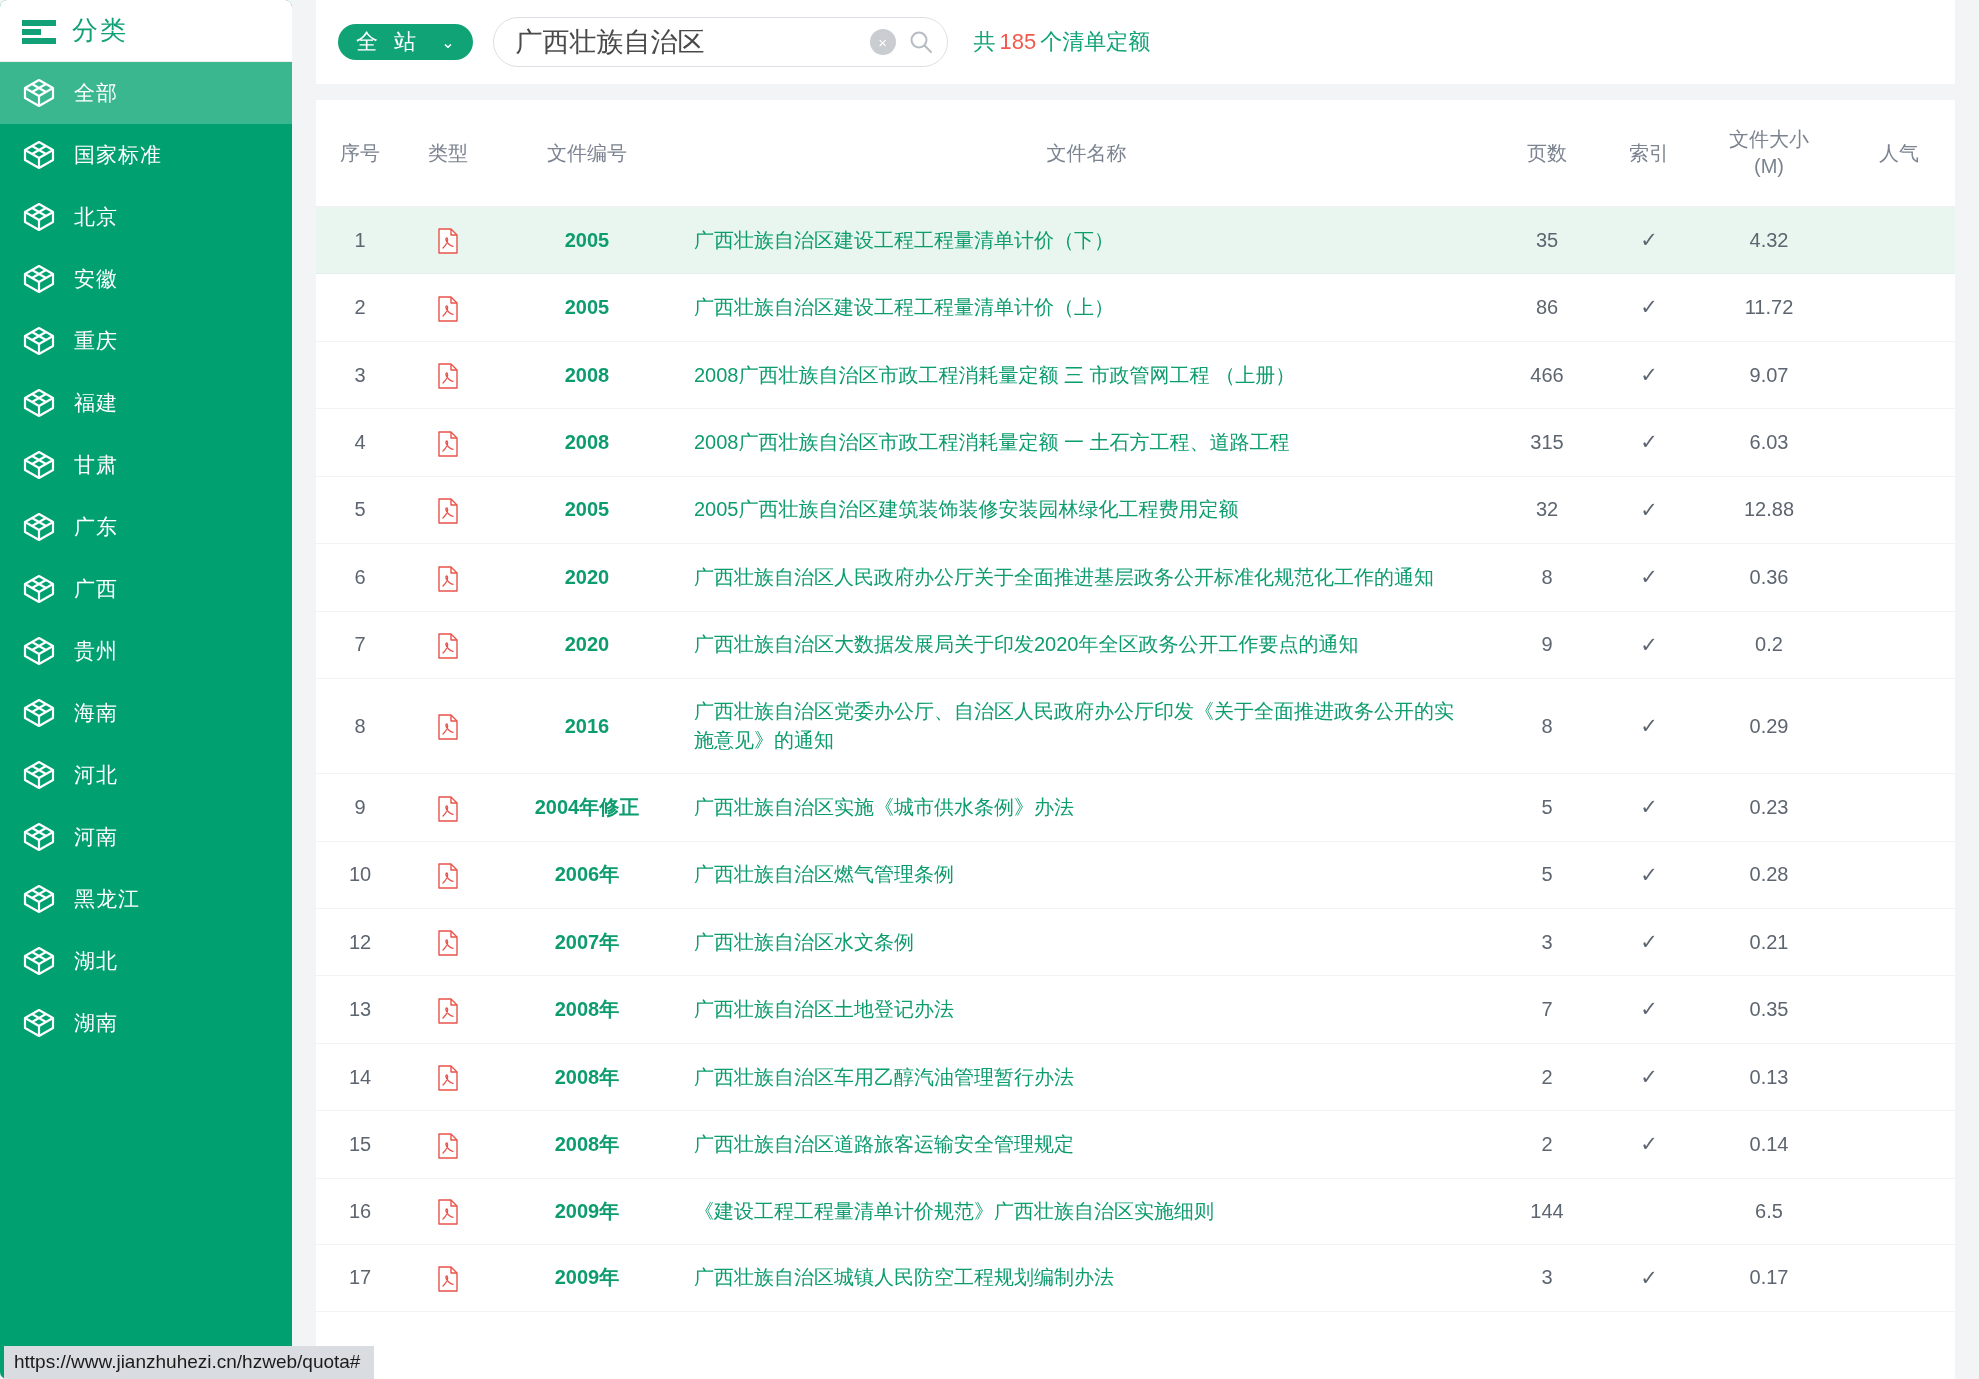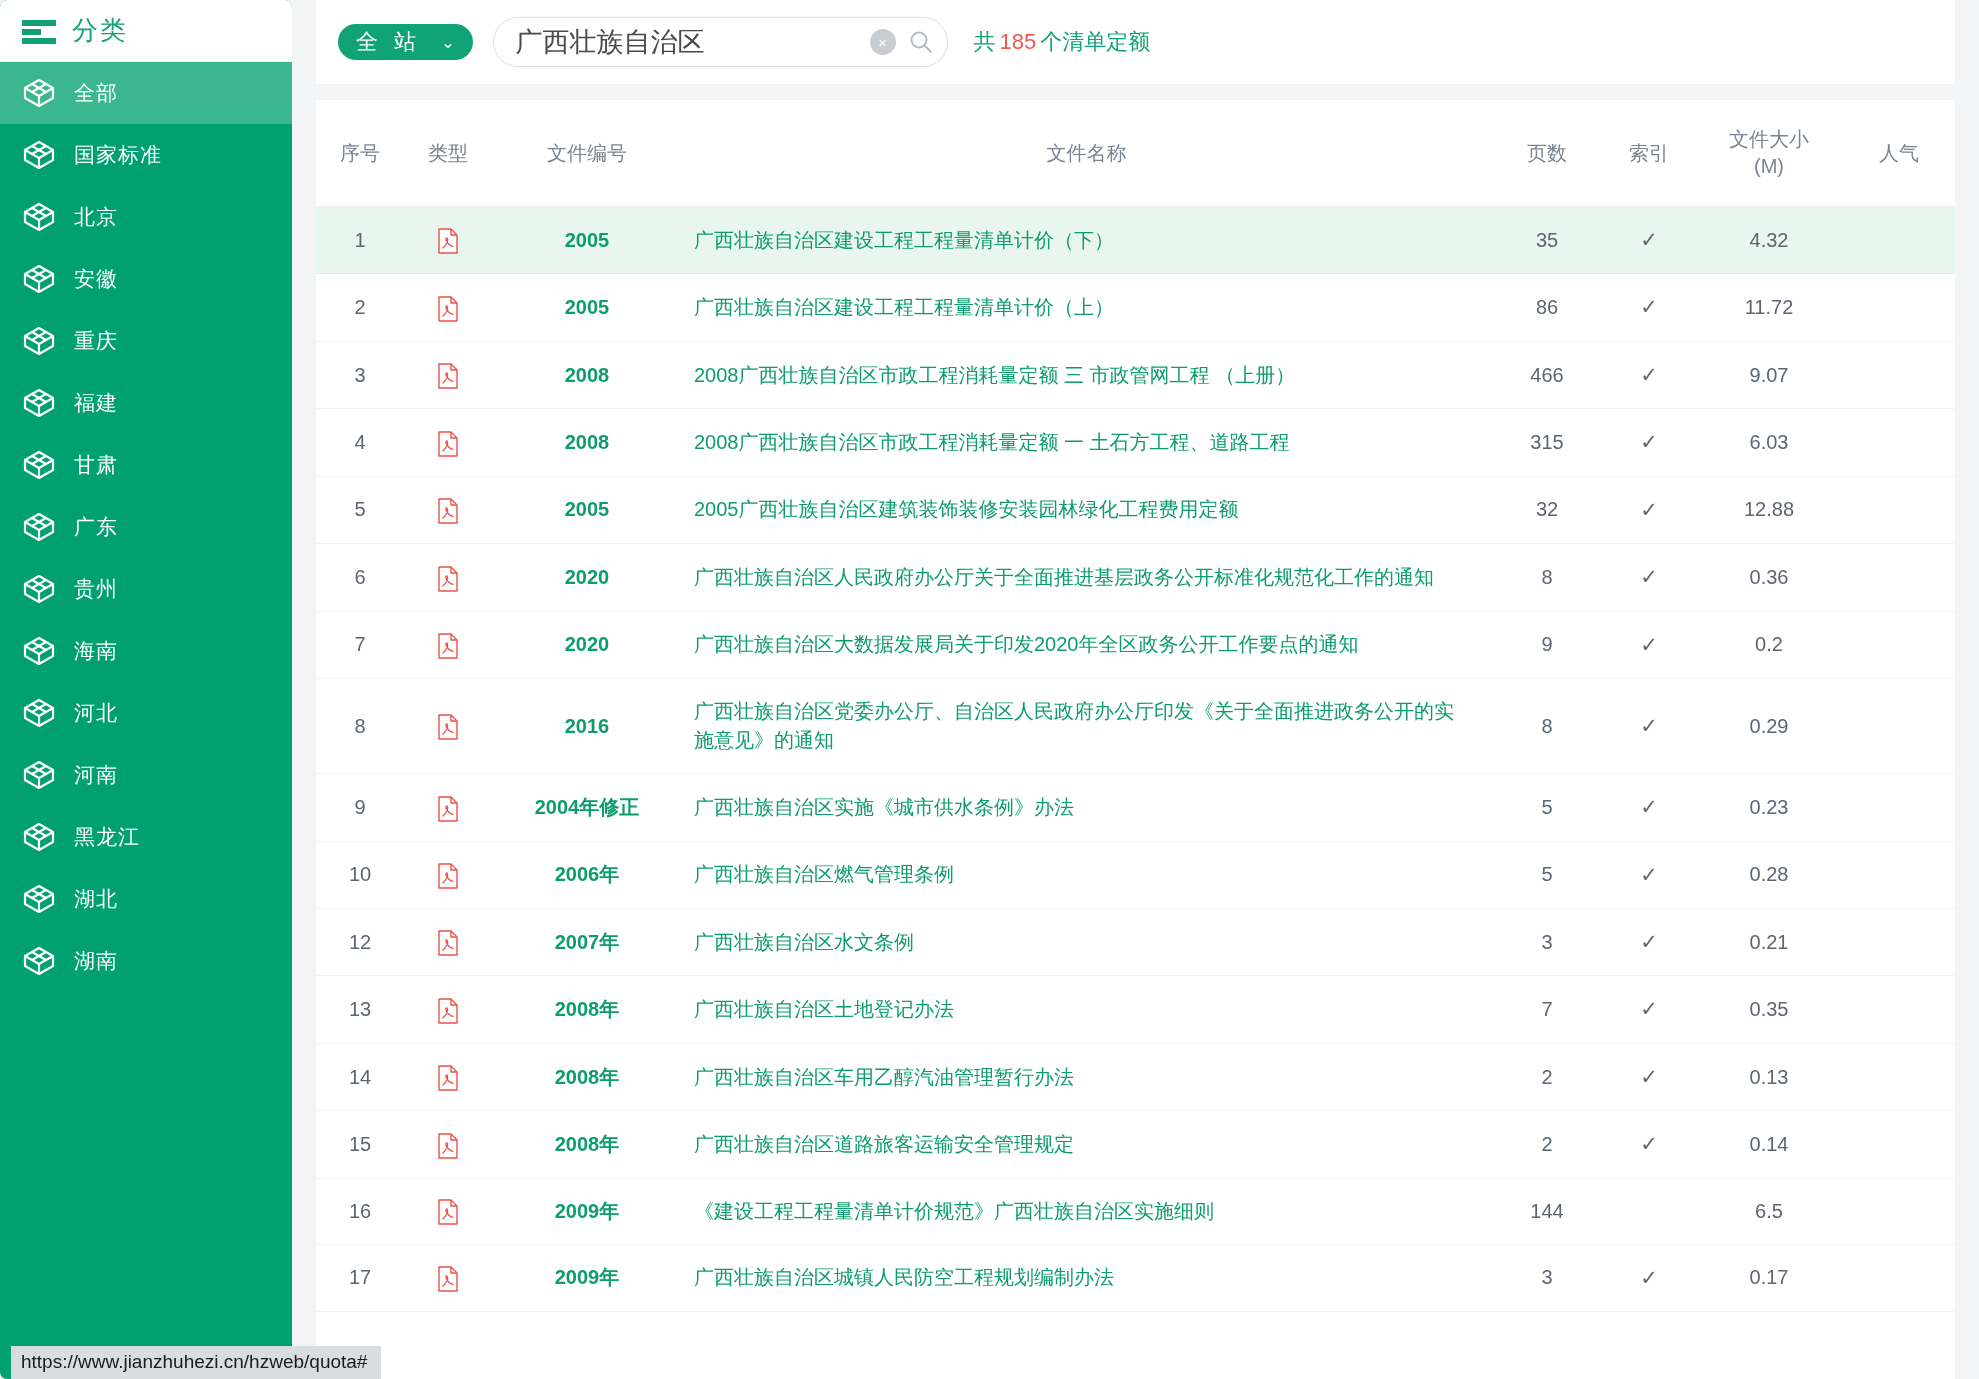--- a/index.html
+++ b/index.html
@@ -103,21 +103,21 @@
   td.c-pop   { width: 112px; }
   th.h-num{width:88px} th.h-type{width:88px} th.h-code{width:190px}
   th.h-name{width:auto} th.h-pages{width:112px} th.h-index{width:92px}
   th.h-size{width:148px} th.h-pop{width:112px}
   .pdf-icon { width: 22px; height: 26px; display: inline-block; vertical-align: middle; }
   .check { color: #5d6570; font-size: 21px; }
   .filename { color: #0d9c6e; cursor: pointer; margin-top: 23px; }
 
   
   #status-bar {
-    position: absolute; left: 11px; bottom: 0; z-index: 50;
+    position: absolute; left: 4px; bottom: 0; z-index: 50;
     background: #d9dde1; color: #1b1b1b; font-size: 19px;
     padding: 5px 14px 6px 10px; white-space: nowrap;
     font-family: "Liberation Sans","DejaVu Sans",sans-serif;
     text-align: right;
   }
 </style>
 </head>
 <body>
 
 <div id="app">
@@ -196,20 +196,29 @@
           <span>甘肃</span>
         </div>
         <div class="nav-item">
           <svg class="cube-icon" viewBox="0 0 34 34">
             <path d="M17 4 L31 12 L17 20 L3 12 Z" fill="none" stroke="#ffffff" stroke-width="2.2" stroke-linejoin="round"></path>
             <path d="M3 12 L3 22 L17 30 L31 22 L31 12" fill="none" stroke="#ffffff" stroke-width="2.2" stroke-linejoin="round"></path>
             <path d="M17 20 L17 30" fill="none" stroke="#ffffff" stroke-width="2.2"></path>
             <path d="M10 8 L24 16 M24 8 L10 16" fill="none" stroke="#ffffff" stroke-width="2.2"></path>
           </svg>
           <span>广东</span>
+        </div>
+        <div class="nav-item">
+          <svg class="cube-icon" viewBox="0 0 34 34">
+            <path d="M17 4 L31 12 L17 20 L3 12 Z" fill="none" stroke="#ffffff" stroke-width="2.2" stroke-linejoin="round"></path>
+            <path d="M3 12 L3 22 L17 30 L31 22 L31 12" fill="none" stroke="#ffffff" stroke-width="2.2" stroke-linejoin="round"></path>
+            <path d="M17 20 L17 30" fill="none" stroke="#ffffff" stroke-width="2.2"></path>
+            <path d="M10 8 L24 16 M24 8 L10 16" fill="none" stroke="#ffffff" stroke-width="2.2"></path>
+          </svg>
+          <span>广西</span>
         </div>
         <div class="nav-item">
           <svg class="cube-icon" viewBox="0 0 34 34">
             <path d="M17 4 L31 12 L17 20 L3 12 Z" fill="none" stroke="#ffffff" stroke-width="2.2" stroke-linejoin="round"></path>
             <path d="M3 12 L3 22 L17 30 L31 22 L31 12" fill="none" stroke="#ffffff" stroke-width="2.2" stroke-linejoin="round"></path>
             <path d="M17 20 L17 30" fill="none" stroke="#ffffff" stroke-width="2.2"></path>
             <path d="M10 8 L24 16 M24 8 L10 16" fill="none" stroke="#ffffff" stroke-width="2.2"></path>
           </svg>
           <span>贵州</span>
         </div>

